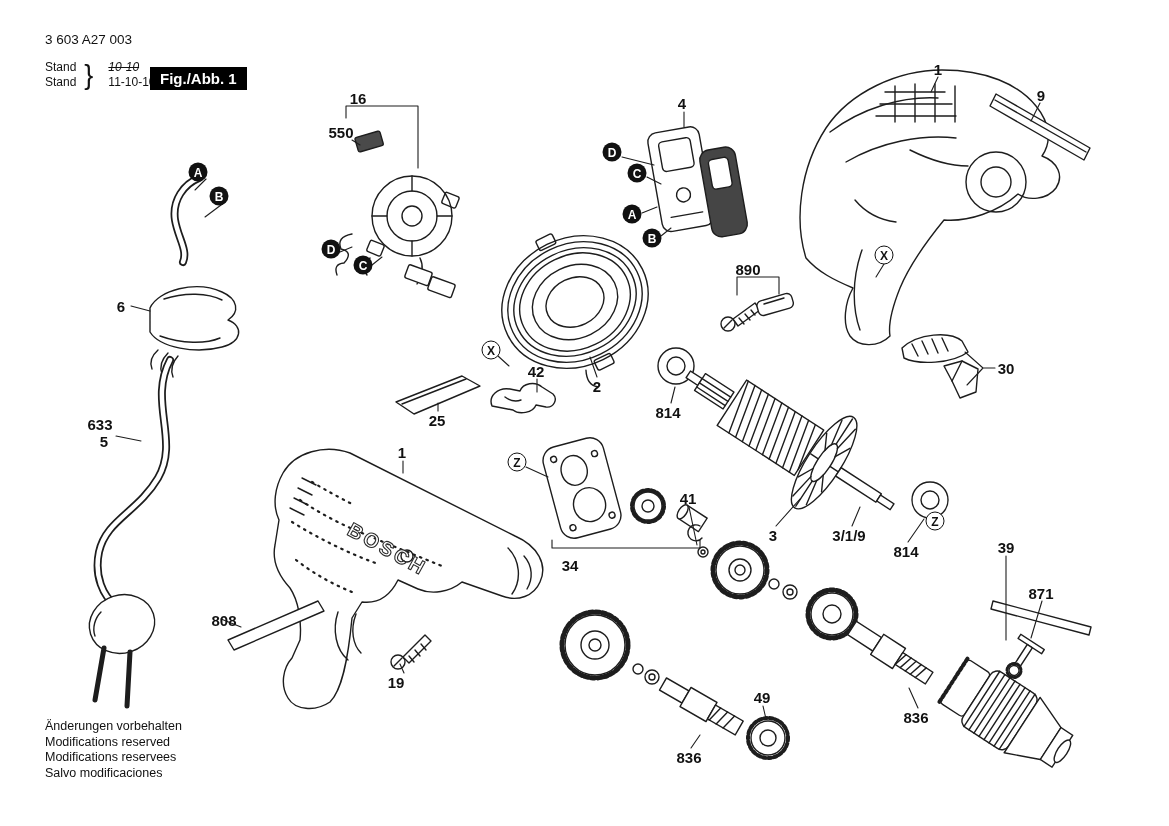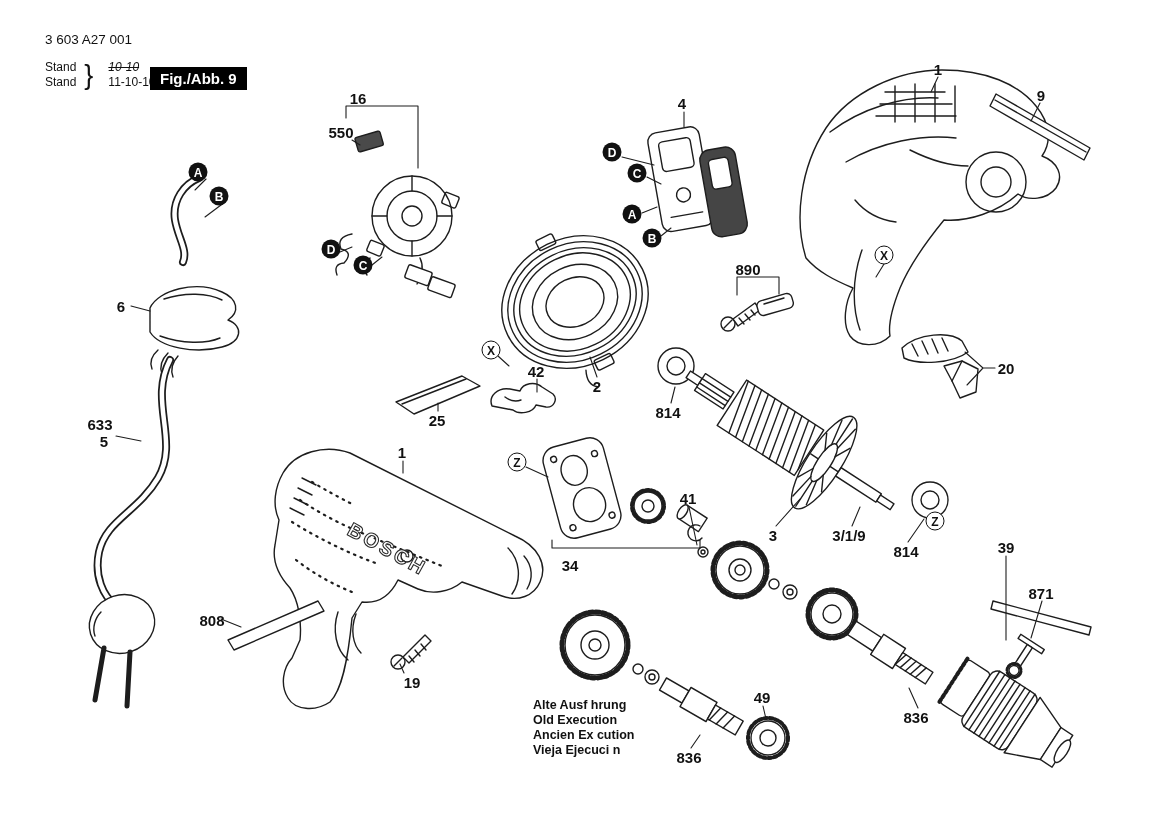--- a/index.html
+++ b/index.html
@@ -299,77 +299,77 @@
         <path d="M225,202 L205,217"></path>
         <path d="M340,252 L352,247"></path>
         <path d="M372,265 L382,257"></path>
         <path d="M498,356 L509,366"></path>
         <path d="M884,264 L876,277"></path>
         <path d="M526,467 L548,477"></path>
       </g>
     </g>
   </svg>
 
-  <div class="part-number">3 603 A27 001</div>
+  <div class="part-number">3 603 A27 003</div>
 
   <div class="issue-block">
     <div class="issue-grid">
       <span style="grid-column:1;grid-row:1">Stand</span>
       <span class="issue-brace">}</span>
       <span class="strike" style="grid-column:3;grid-row:1">10-10</span>
       <span style="grid-column:1;grid-row:2">Stand</span>
       <span style="grid-column:3;grid-row:2">11-10-10</span>
     </div>
   </div>
 
-  <div class="figure-badge">Fig./Abb. 9</div>
+  <div class="figure-badge">Fig./Abb. 1</div>
 
   <div class="lbl" style="left:358px;top:98px">16</div>
   <div class="lbl" style="left:341px;top:132px">550</div>
   <div class="lbl" style="left:682px;top:103px">4</div>
   <div class="lbl" style="left:938px;top:69px">1</div>
   <div class="lbl" style="left:1041px;top:95px">9</div>
   <div class="lbl" style="left:748px;top:269px">890</div>
   <div class="lbl" style="left:121px;top:306px">6</div>
-  <div class="lbl" style="left:1006px;top:368px">20</div>
+  <div class="lbl" style="left:1006px;top:368px">30</div>
   <div class="lbl" style="left:536px;top:371px">42</div>
   <div class="lbl" style="left:597px;top:386px">2</div>
   <div class="lbl" style="left:100px;top:424px">633</div>
   <div class="lbl" style="left:104px;top:441px">5</div>
   <div class="lbl" style="left:437px;top:420px">25</div>
   <div class="lbl" style="left:668px;top:412px">814</div>
   <div class="lbl" style="left:402px;top:452px">1</div>
   <div class="lbl" style="left:688px;top:498px">41</div>
   <div class="lbl" style="left:773px;top:535px">3</div>
   <div class="lbl" style="left:849px;top:535px">3/1/9</div>
   <div class="lbl" style="left:906px;top:551px">814</div>
   <div class="lbl" style="left:1006px;top:547px">39</div>
   <div class="lbl" style="left:1041px;top:593px">871</div>
   <div class="lbl" style="left:570px;top:565px">34</div>
-  <div class="lbl" style="left:212px;top:620px">808</div>
-  <div class="lbl" style="left:412px;top:682px">19</div>
+  <div class="lbl" style="left:224px;top:620px">808</div>
+  <div class="lbl" style="left:396px;top:682px">19</div>
   <div class="lbl" style="left:762px;top:697px">49</div>
   <div class="lbl" style="left:916px;top:717px">836</div>
   <div class="lbl" style="left:689px;top:757px">836</div>
 
   <div class="badge filled" style="left:198px;top:172px">A</div>
   <div class="badge filled" style="left:219px;top:196px">B</div>
   <div class="badge filled" style="left:612px;top:152px">D</div>
   <div class="badge filled" style="left:637px;top:173px">C</div>
   <div class="badge filled" style="left:632px;top:214px">A</div>
   <div class="badge filled" style="left:652px;top:238px">B</div>
   <div class="badge filled" style="left:331px;top:249px">D</div>
   <div class="badge filled" style="left:363px;top:265px">C</div>
 
   <div class="badge outline" style="left:884px;top:255px">X</div>
   <div class="badge outline" style="left:491px;top:350px">X</div>
   <div class="badge outline" style="left:517px;top:462px">Z</div>
   <div class="badge outline" style="left:935px;top:521px">Z</div>
 
-
-  <div class="note-block">
-    <div>Alte Ausf hrung</div>
-    <div>Old Execution</div>
-    <div>Ancien Ex cution</div>
-    <div>Vieja Ejecuci n</div>
+  <div class="footer-left">
+    <div>Änderungen vorbehalten</div>
+    <div>Modifications reserved</div>
+    <div>Modifications reservees</div>
+    <div>Salvo modificaciones</div>
   </div>
 
+
 </div>
 
 </body></html>

